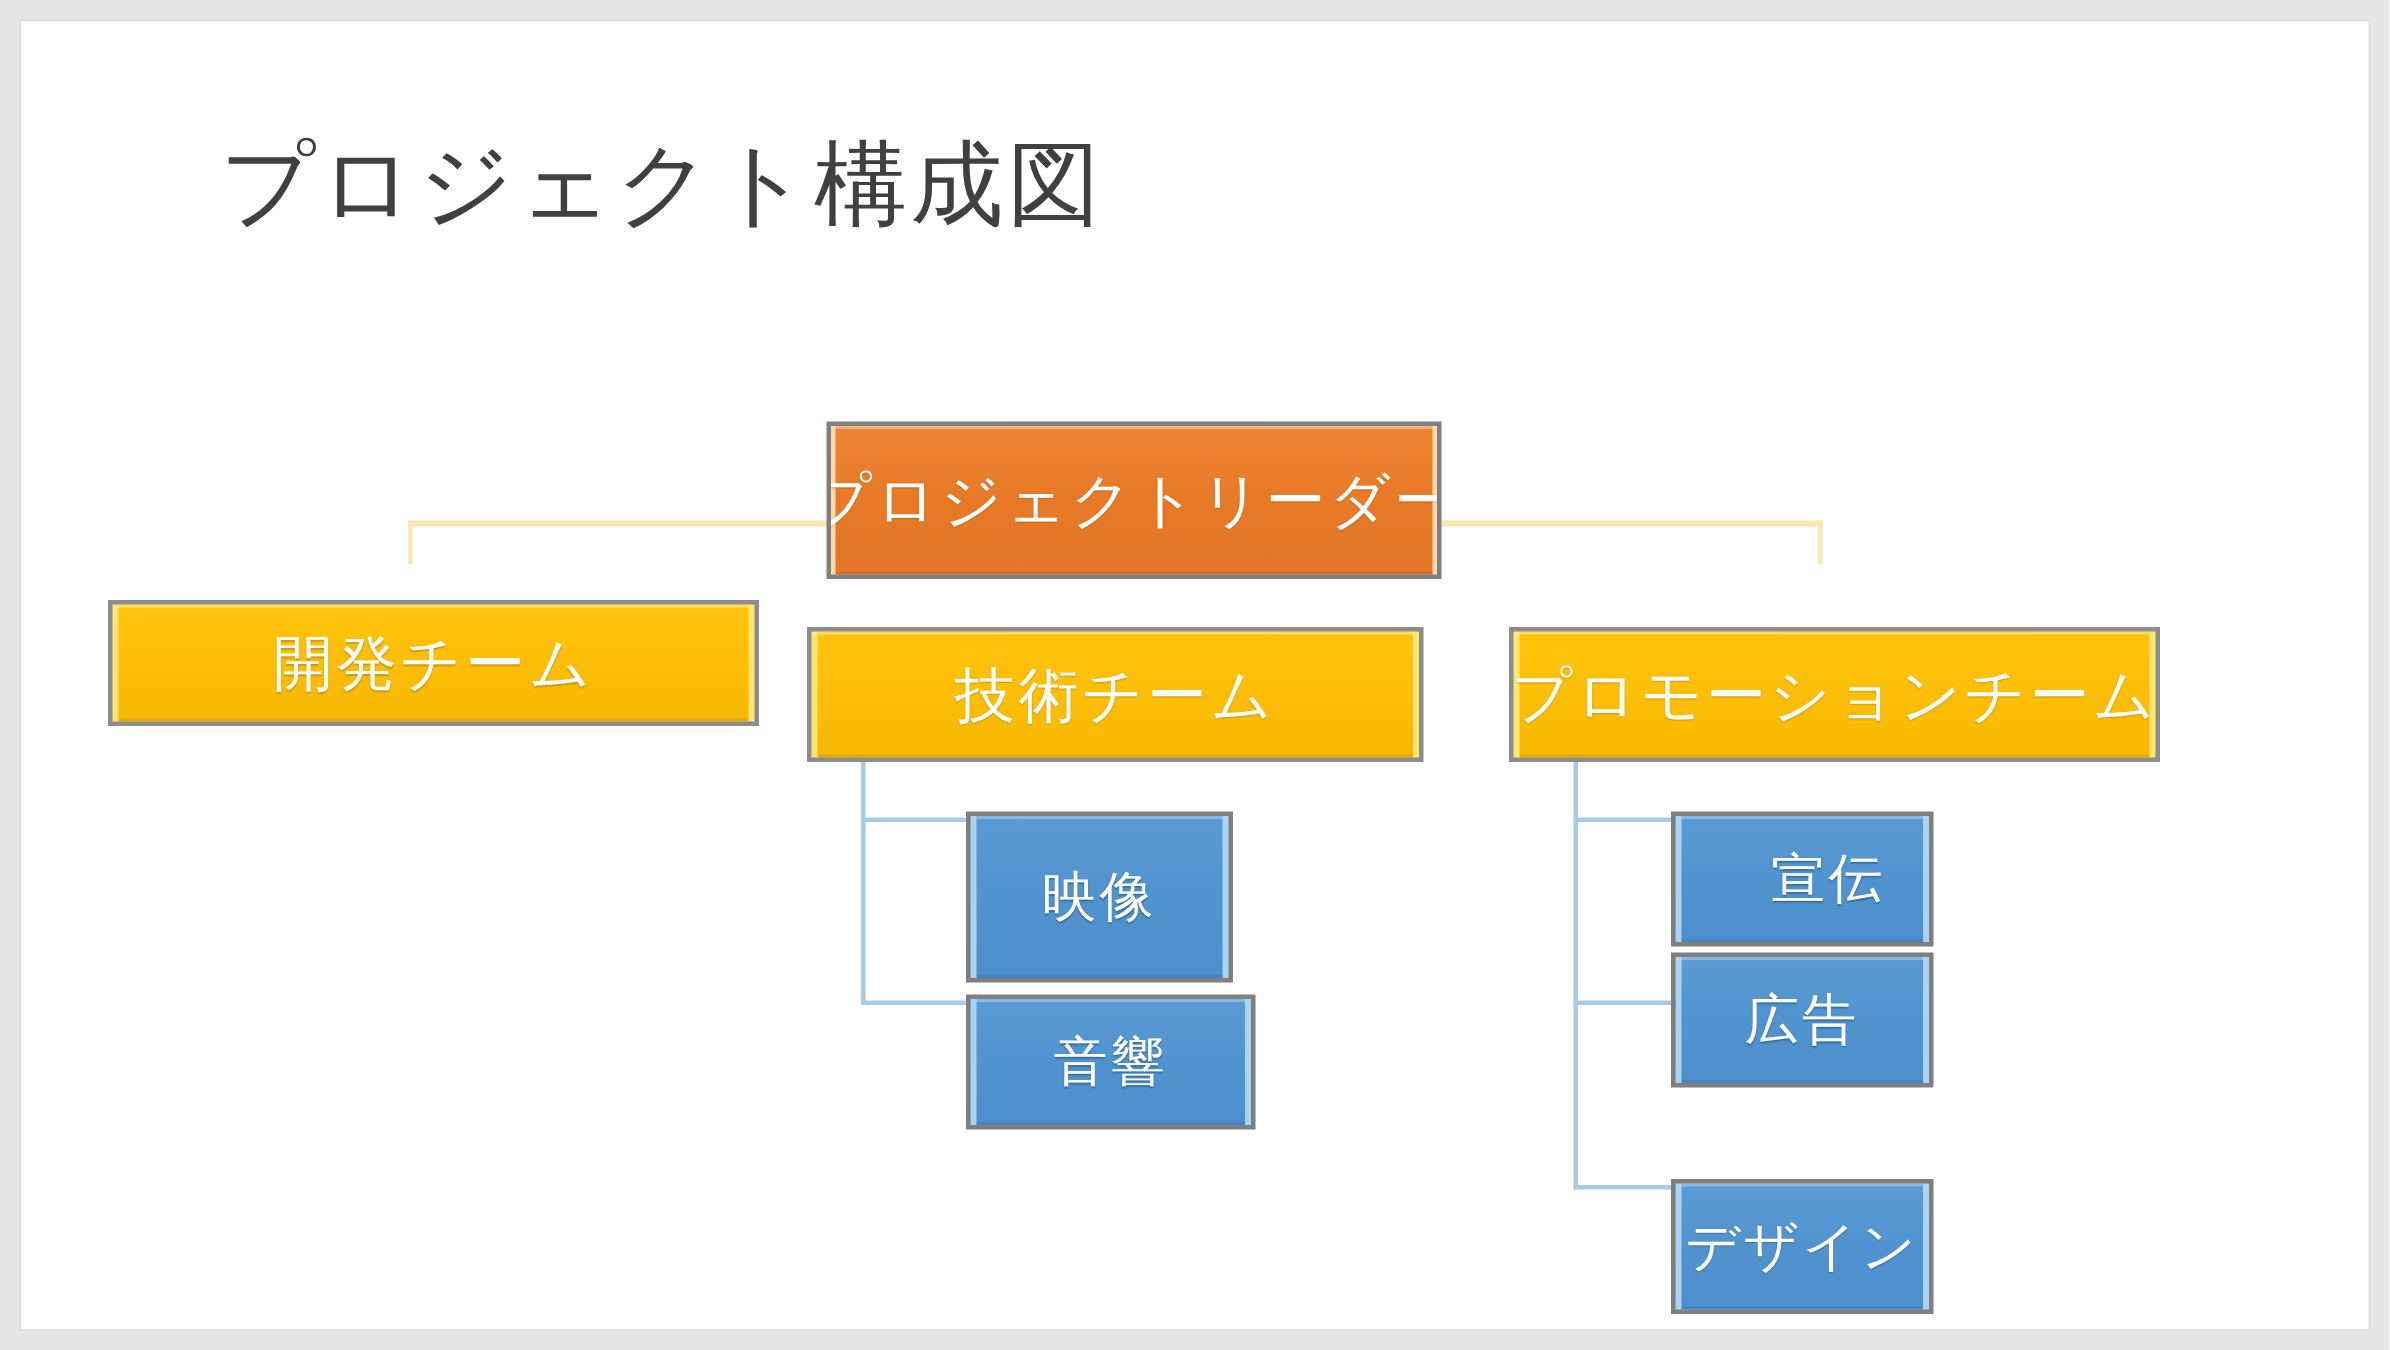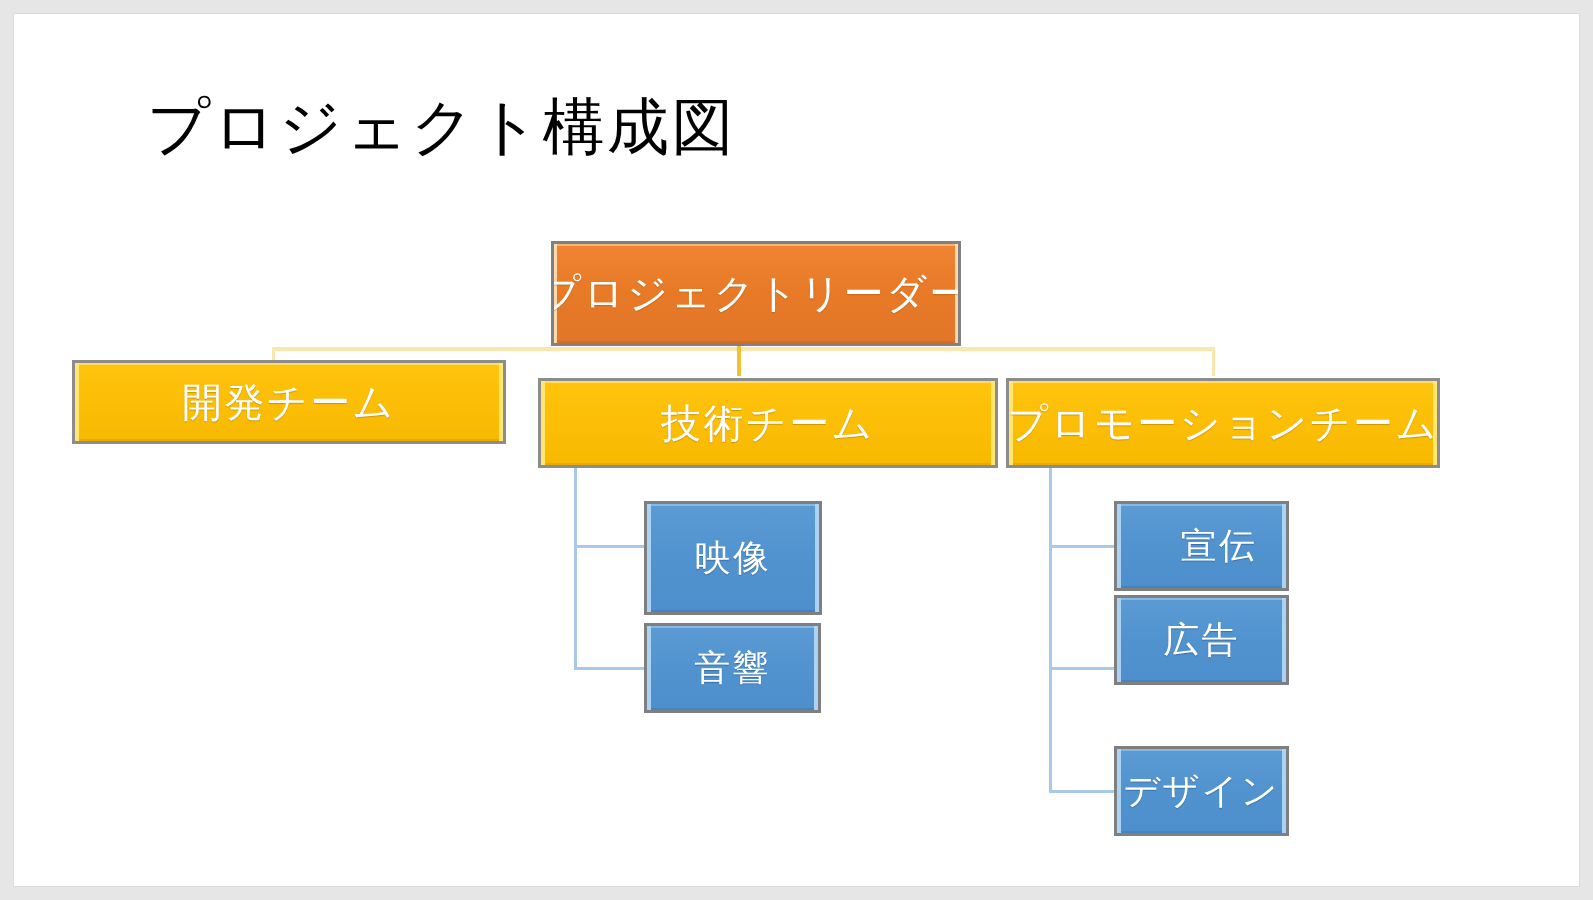--- a/index.html
+++ b/index.html
@@ -43,41 +43,42 @@
   }
 
   
   #slide-title {
     position: absolute;
     left: 133px;
     top: 78px;
     font-size: 62px;
     line-height: 1.15;
     letter-spacing: 0.04em;
-    color: #000000;
+    color: #404040;
     font-weight: 300;
     white-space: nowrap;
-    font-family: Liberation Serif, serif;
+    font-family: Liberation Mono, monospace;
   }
 
   
   .node {
     position: absolute;
     box-sizing: border-box;
     display: flex;
     align-items: center;
     justify-content: center;
     color: #ffffff;
     text-align: center;
     white-space: nowrap;
     overflow: hidden;
     letter-spacing: 0.06em;
     text-shadow: 0 1px 1px rgba(120,80,10,0.35);
     font-family: "DejaVu Sans", "Liberation Sans", sans-serif;
     z-index: 5;
+    margin-top: 40px;
   }
 
   
   .node.root {
     background: linear-gradient(180deg, #ef8434 0%, #e87a26 48%, #e2762a 100%);
     border: 3px solid #808080;
     box-shadow:
       inset 4px 0 0 -1px rgba(255,222,180,0.95),
       inset -4px 0 0 -1px rgba(255,222,180,0.95),
       inset 0 3px 0 -1px rgba(255,220,175,0.55),
@@ -145,27 +146,27 @@
 
     <div class="conn v-blue" style="left:1035px; top:441px; height:338px;"></div>
     <div class="conn h-blue" style="left:1035px; top:531px; width:70px;"></div>
     <div class="conn h-blue" style="left:1035px; top:653px; width:70px;"></div>
     <div class="conn h-blue" style="left:1035px; top:776px; width:70px;"></div>
 
     <div class="node root" style="left:537px; top:227px; width:410px; height:105px;">プロジェクトリーダー</div>
 
     <div class="node team" style="left:58px; top:346px; width:434px; height:84px;">開発チーム</div>
 
-    <div class="node team" style="left:524px; top:364px; width:460px; height:90px;">技術チーム</div>
+    <div class="node team" style="left:524px; top:364px; width:411px; height:90px;">技術チーム</div>
 
     <div class="node team" style="left:992px; top:364px; width:434px; height:90px;">プロモーションチーム</div>
 
     <div class="node leaf" style="left:630px; top:487px; width:178px; height:114px;">映像</div>
 
-    <div class="node leaf" style="left:630px; top:609px; width:177px; height:90px;">音響</div>
+    <div class="node leaf" style="left:630px; top:609px; width:193px; height:90px;">音響</div>
 
     <div class="node leaf" style="left:1100px; top:487px; width:175px; height:90px;padding-left:35px;">宣伝</div>
 
     <div class="node leaf" style="left:1100px; top:581px; width:175px; height:90px;">広告</div>
 
     <div class="node leaf" style="left:1100px; top:732px; width:175px; height:90px;">デザイン</div>
 
   </div>
 </div>
 

